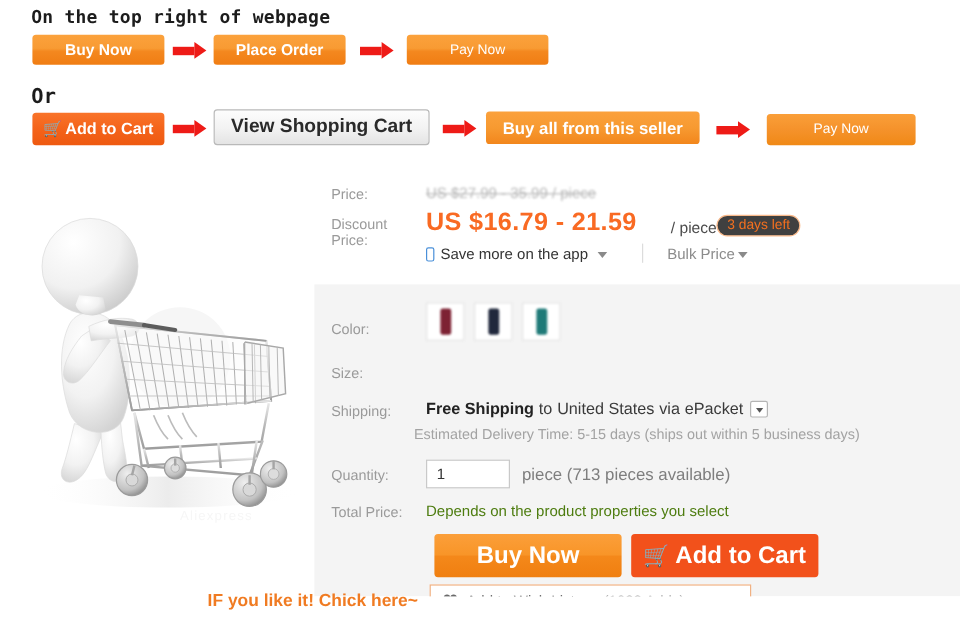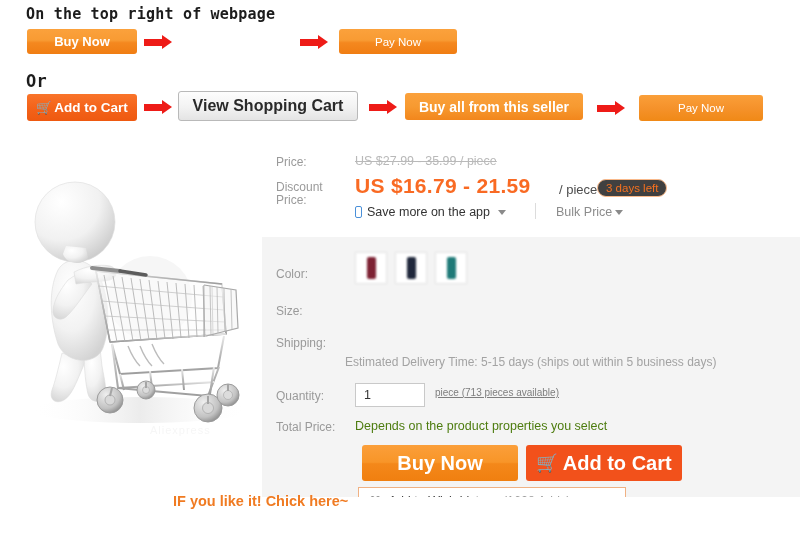--- a/index.html
+++ b/index.html
@@ -194,21 +194,21 @@
     position:absolute; left:83px; top:118px; font-size:12px; color:#a3a3a3;
     white-space:nowrap;
   }
 
   
   #qty-input {
     position:absolute; left:93px; top:146px; width:70px; height:24px;
     background:#fff; border:1px solid #c9c9c9;
     font-size:12.5px; color:#333; padding:0 0 0 8px; line-height:22px;
   }
-  #qty-suffix { position:absolute; left:173px; top:150px; font-size:10px; color:#7e7e7e;text-decoration:underline; }
+  #qty-suffix { position:absolute; left:173px; top:150px; font-size:14px; color:#7e7e7e; }
 
   
   #total-val { position:absolute; left:93px; top:182px; font-size:12.5px; color:#4d7c0f; }
 
   
   #btn-buy-now-main {
     position:absolute; left:100px; top:208px; width:156px; height:36px;
     display:flex; align-items:center; justify-content:center;
     background:linear-gradient(to bottom,#fb9f3a 0%,#f89528 48%,#f4881a 52%,#f07f10 100%);
     color:#fff; font-size:20px; font-weight:700; border-radius:3px;
@@ -250,20 +250,21 @@
 
   <div class="hdr-text" id="hdr-top-right">On the top right of webpage</div>
 
   <div class="btn-orange bold" id="btn-buy-now-1">Buy Now</div>
 
   <div class="arrow" id="arrow-1">
     <div class="shaft"></div>
       <div class="head"></div>
   </div>
 
+  <div class="btn-orange bold" id="btn-place-order">Place Order</div>
 
   <div class="arrow" id="arrow-2">
     <div class="shaft"></div>
       <div class="head"></div>
   </div>
 
   <div class="btn-orange" id="btn-pay-now-1">Pay Now</div>
 
   <div class="hdr-text" id="hdr-or">Or</div>
 
@@ -460,20 +461,28 @@
         <div class="swatch-inner" style="background: rgb(32, 40, 60);"></div>
       </div>
       <div class="swatch">
         <div class="swatch-inner" style="background: rgb(31, 122, 120);"></div>
       </div>
     </div>
 
   <div class="gp-label" style="top:67px">Size:</div>
 
   <div class="gp-label" style="top:99px">Shipping:</div>
+  <div id="ship-main">
+    <b>Free Shipping</b>
+    <span style="margin:0 4px">to</span>
+    <span>United States</span>
+    <span style="margin:0 4px">via</span>
+    <span>ePacket</span>
+    <span class="sel-caret"></span>
+  </div>
   <div id="ship-sub">Estimated Delivery Time: 5-15 days (ships out within 5 business days)</div>
 
   <div class="gp-label" style="top:152px">Quantity:</div>
   <div id="qty-input">1</div>
   <div id="qty-suffix">piece (713 pieces available)</div>
 
   <div class="gp-label" style="top:183px">Total Price:</div>
   <div id="total-val">Depends on the product properties you select</div>
 
   <div id="btn-buy-now-main">Buy Now</div>

